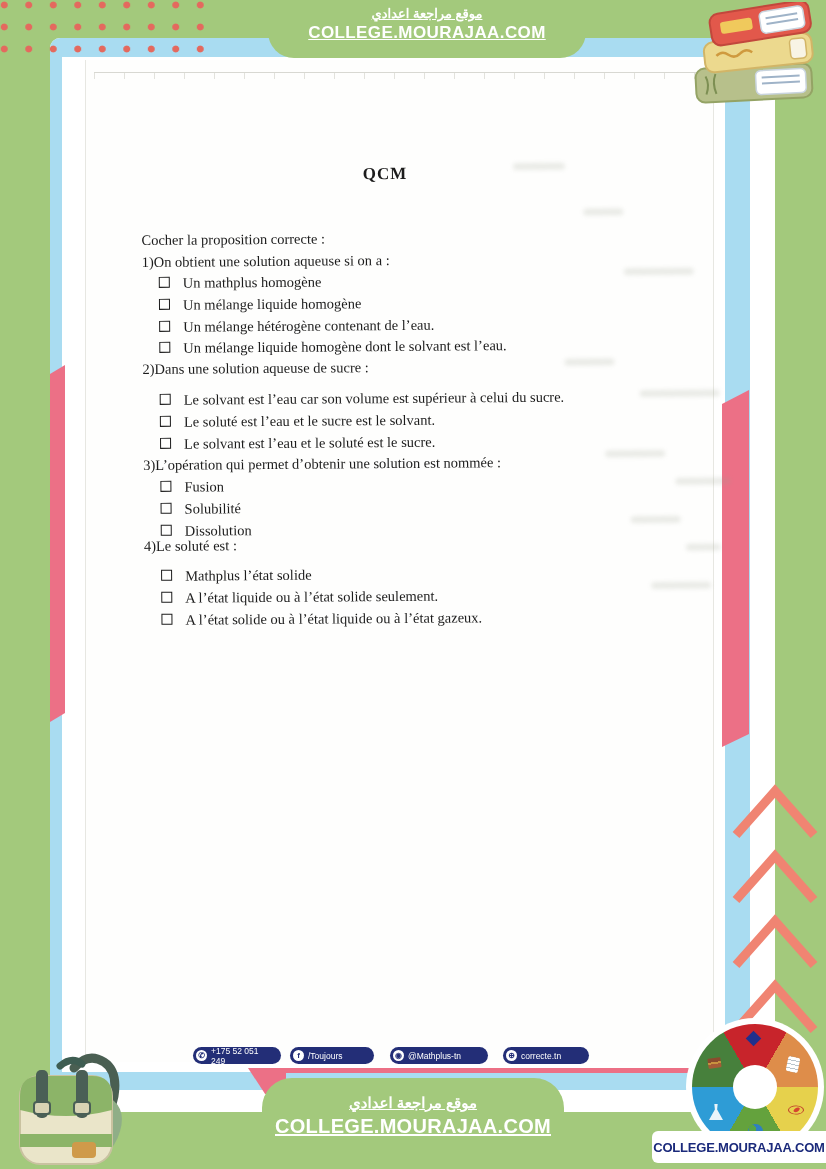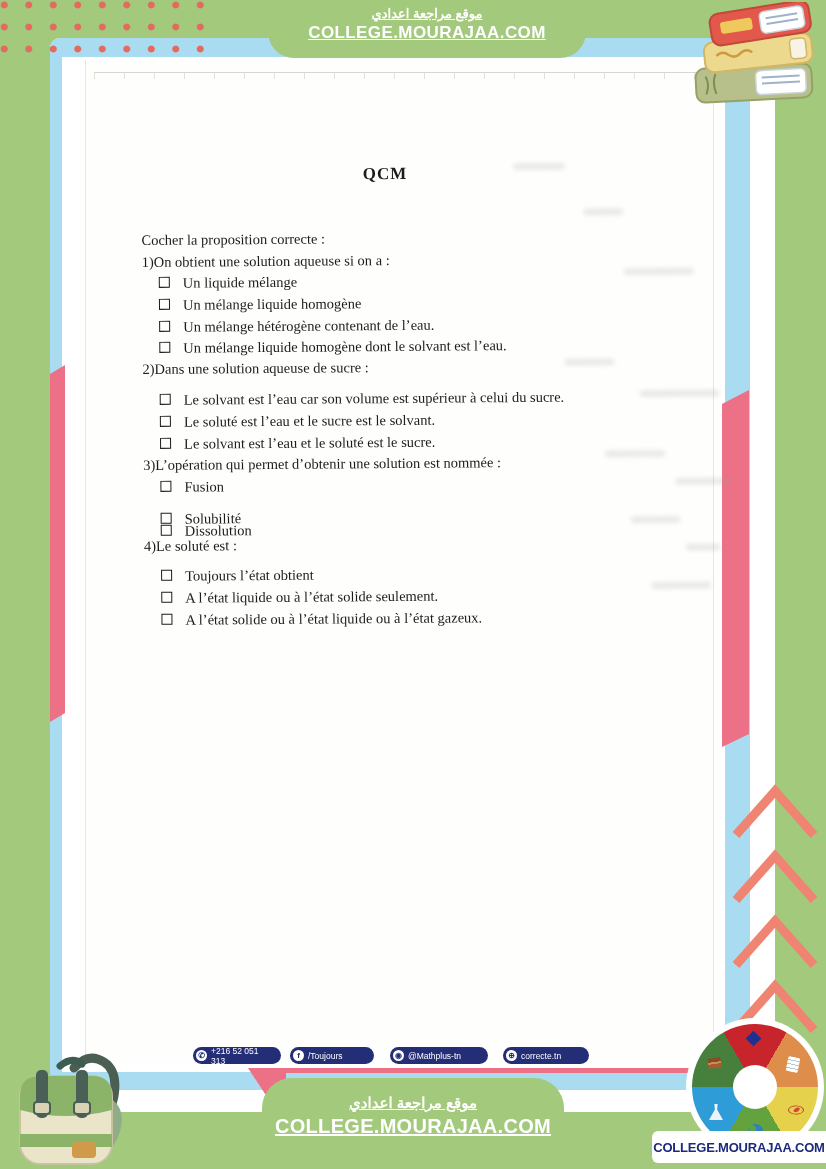--- a/index.html
+++ b/index.html
@@ -142,56 +142,56 @@
 </div>
 
 <div class="scan-page">
   <div class="scan-ruler"></div>
   <div class="doc">
     <div class="doc-title">QCM</div>
 
     <div class="line prompt" style="top:170px;">Cocher la proposition correcte :</div>
 
     <div class="line prompt" style="top:192px;">1)On obtient une solution aqueuse si on a :</div>
-    <div class="line opt" style="top:213px;"><span class="cb"></span><span>Un liquide mélange</span></div>
+    <div class="line opt" style="top:213px;"><span class="cb"></span><span>Un mathplus homogène</span></div>
     <div class="line opt" style="top:235px;"><span class="cb"></span><span>Un mélange liquide homogène</span></div>
     <div class="line opt" style="top:257px;"><span class="cb"></span><span>Un mélange hétérogène contenant de l’eau.</span></div>
     <div class="line opt" style="top:278px;"><span class="cb"></span><span>Un mélange liquide homogène dont le solvant est l’eau.</span></div>
 
     <div class="line prompt" style="top:299px;">2)Dans une solution aqueuse de sucre :</div>
     <div class="line opt" style="top:330px;"><span class="cb"></span><span>Le solvant est l’eau car son volume est supérieur à celui du sucre.</span></div>
     <div class="line opt" style="top:352px;"><span class="cb"></span><span>Le soluté est l’eau et le sucre est le solvant.</span></div>
     <div class="line opt" style="top:374px;"><span class="cb"></span><span>Le solvant est l’eau et le soluté est le sucre.</span></div>
 
     <div class="line prompt" style="top:395px;">3)L’opération qui permet d’obtenir une solution est nommée :</div>
     <div class="line opt" style="top:417px;text-align:right;"><span class="cb"></span><span>Fusion</span></div>
-    <div class="line opt" style="top:449px;"><span class="cb"></span><span>Solubilité</span></div>
+    <div class="line opt" style="top:439px;"><span class="cb"></span><span>Solubilité</span></div>
     <div class="line opt" style="top:461px;"><span class="cb"></span><span>Dissolution</span></div>
 
     <div class="line prompt" style="top:476px;">4)Le soluté est :</div>
-    <div class="line opt" style="top:506px;"><span class="cb"></span><span>Toujours l’état obtient</span></div>
+    <div class="line opt" style="top:506px;"><span class="cb"></span><span>Mathplus l’état solide</span></div>
     <div class="line opt" style="top:528px;"><span class="cb"></span><span>A l’état liquide ou à l’état solide seulement.</span></div>
     <div class="line opt" style="top:550px;"><span class="cb"></span><span>A l’état solide ou à l’état liquide ou à l’état gazeux.</span></div>
 
     <div class="smudge" style="left:430px;top:104px;width:52px;"></div>
     <div class="smudge" style="left:500px;top:150px;width:40px;"></div>
     <div class="smudge" style="left:540px;top:210px;width:70px;"></div>
     <div class="smudge" style="left:480px;top:300px;width:50px;"></div>
     <div class="smudge" style="left:555px;top:332px;width:80px;"></div>
     <div class="smudge" style="left:520px;top:392px;width:60px;"></div>
     <div class="smudge" style="left:590px;top:420px;width:55px;"></div>
     <div class="smudge" style="left:545px;top:458px;width:50px;"></div>
     <div class="smudge" style="left:600px;top:486px;width:35px;"></div>
     <div class="smudge" style="left:565px;top:524px;width:60px;"></div>
   </div>
 </div>
 
 <div class="badge" style="left:193px;width:88px;">
   <span class="ic">✆</span>
-  <span>+216 52 051 313</span>
+  <span>+175 52 051 249</span>
 </div>
 <div class="badge" style="left:290px;width:84px;">
   <span class="ic">f</span>
   <span>/Toujours</span>
 </div>
 <div class="badge" style="left:390px;width:98px;">
   <span class="ic">◉</span>
   <span>@Mathplus-tn</span>
 </div>
 <div class="badge" style="left:503px;width:86px;">

